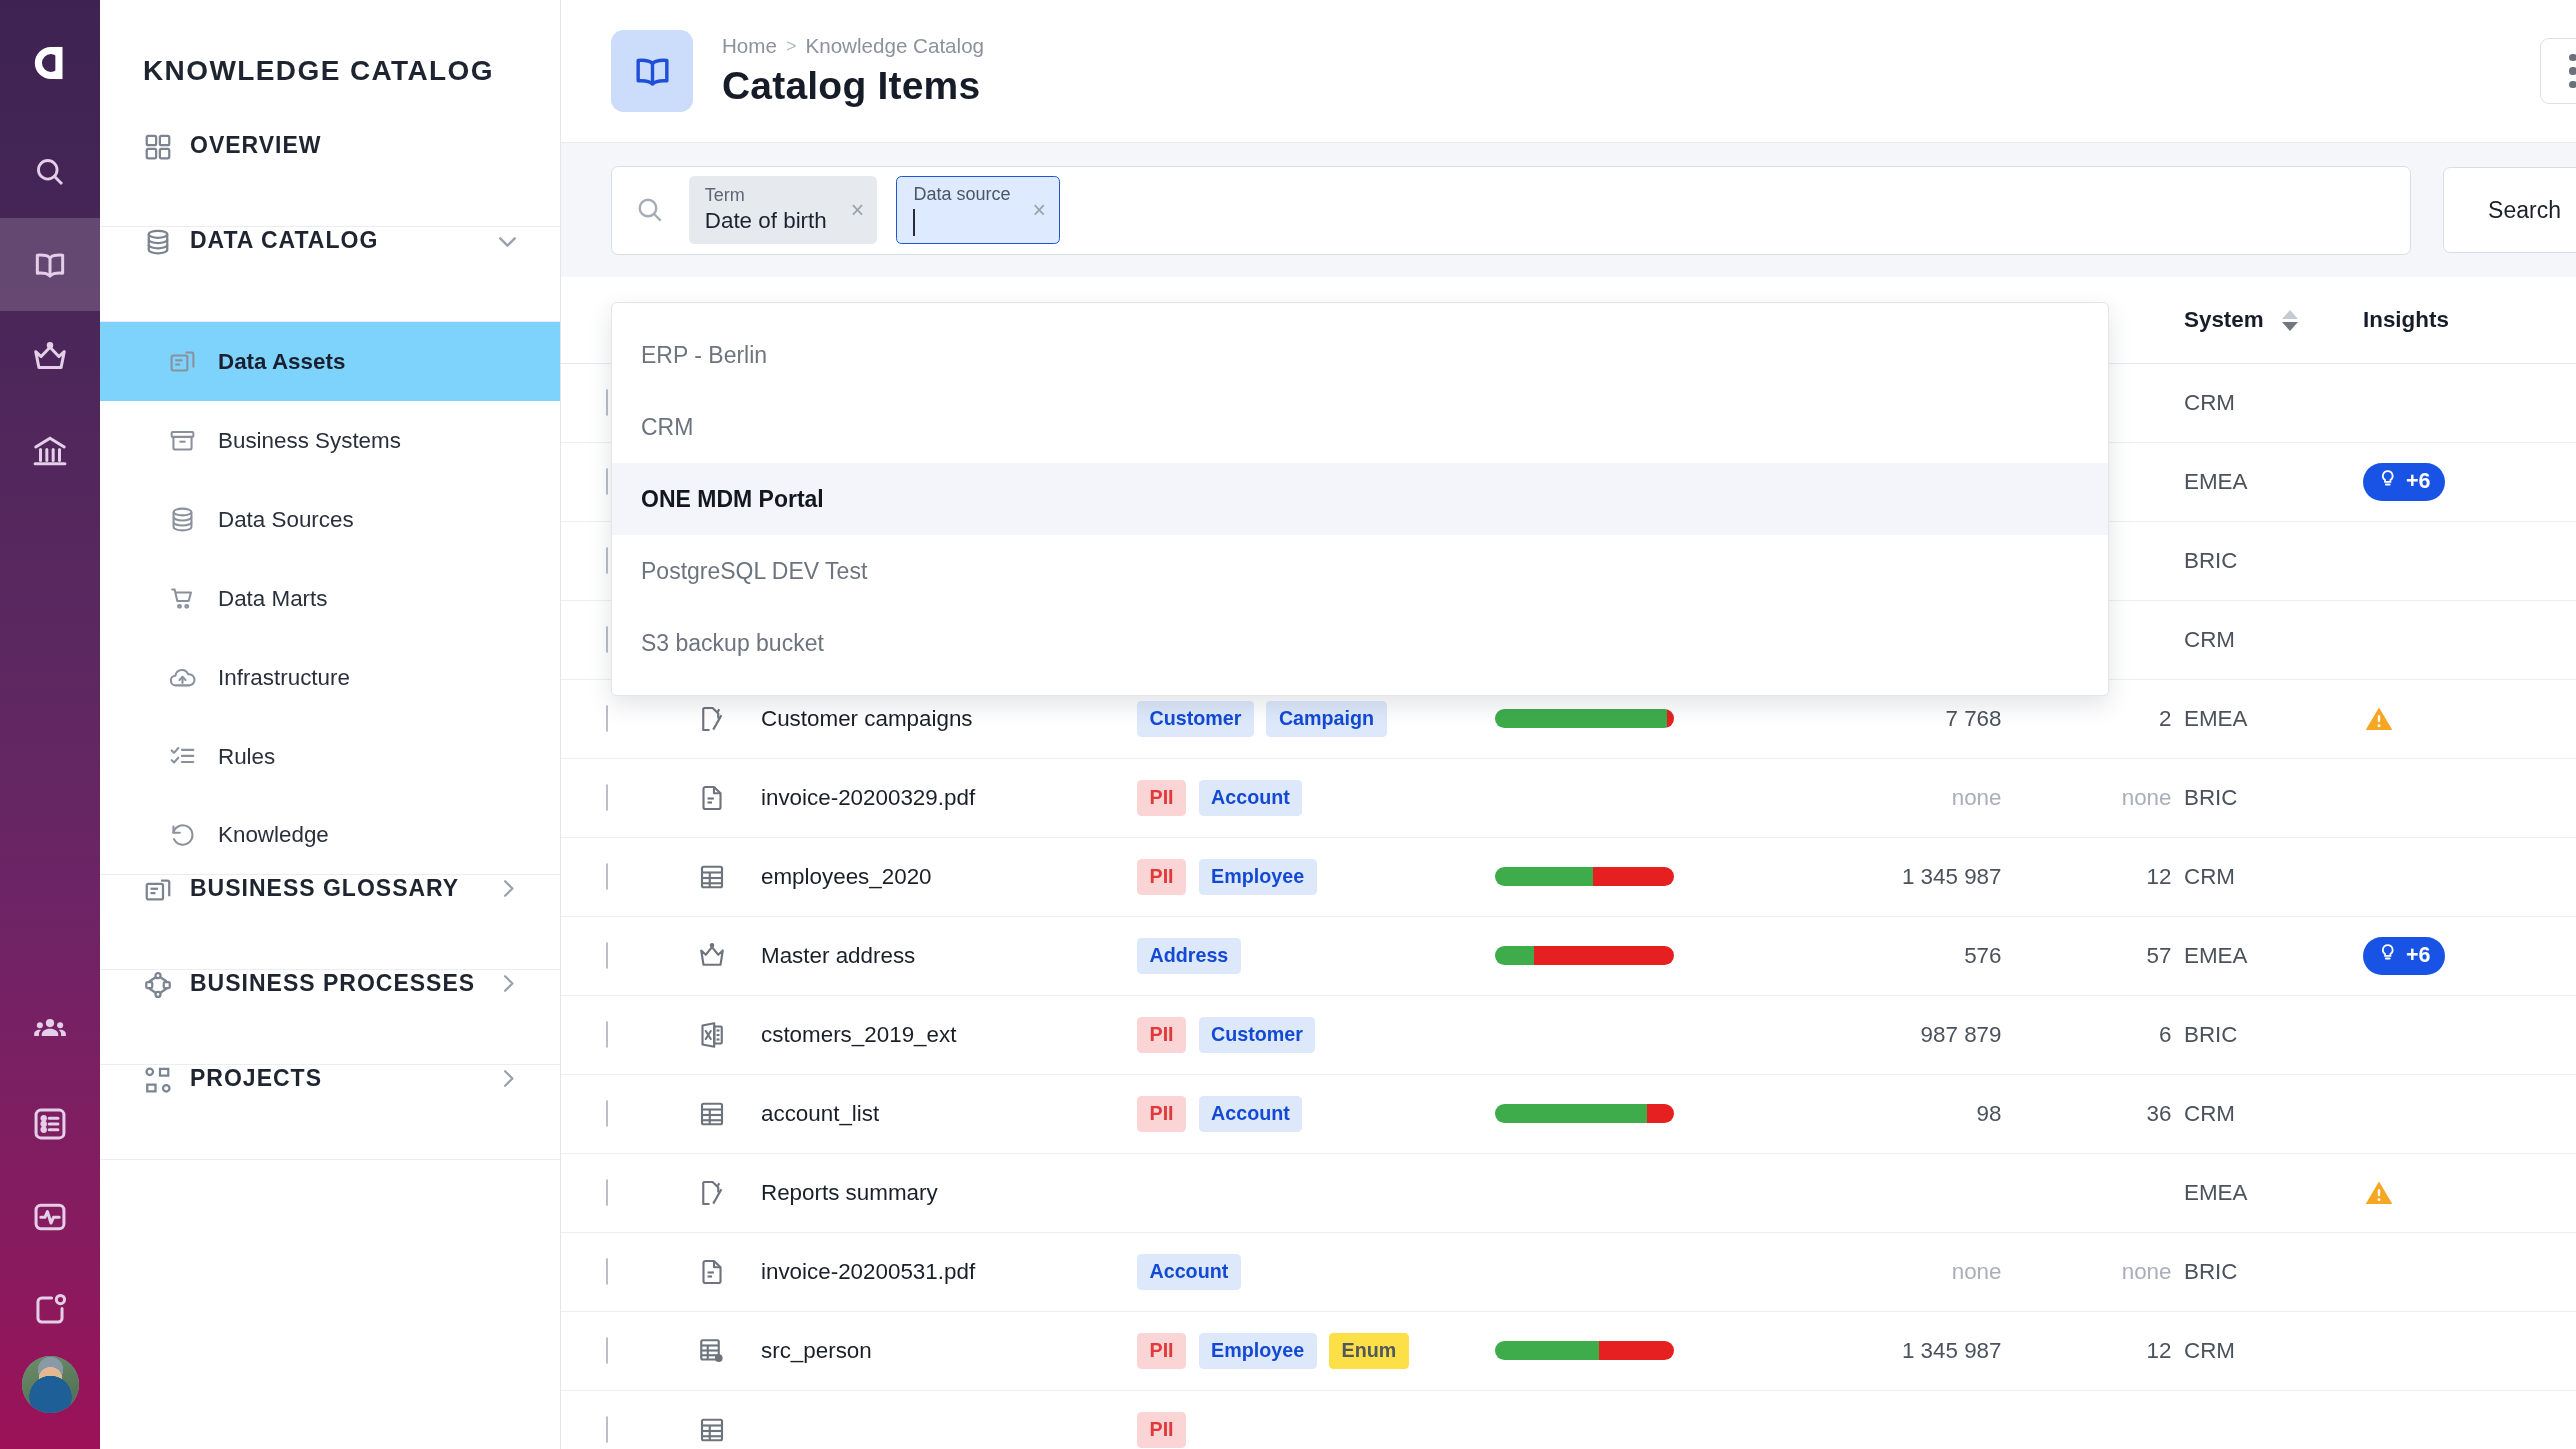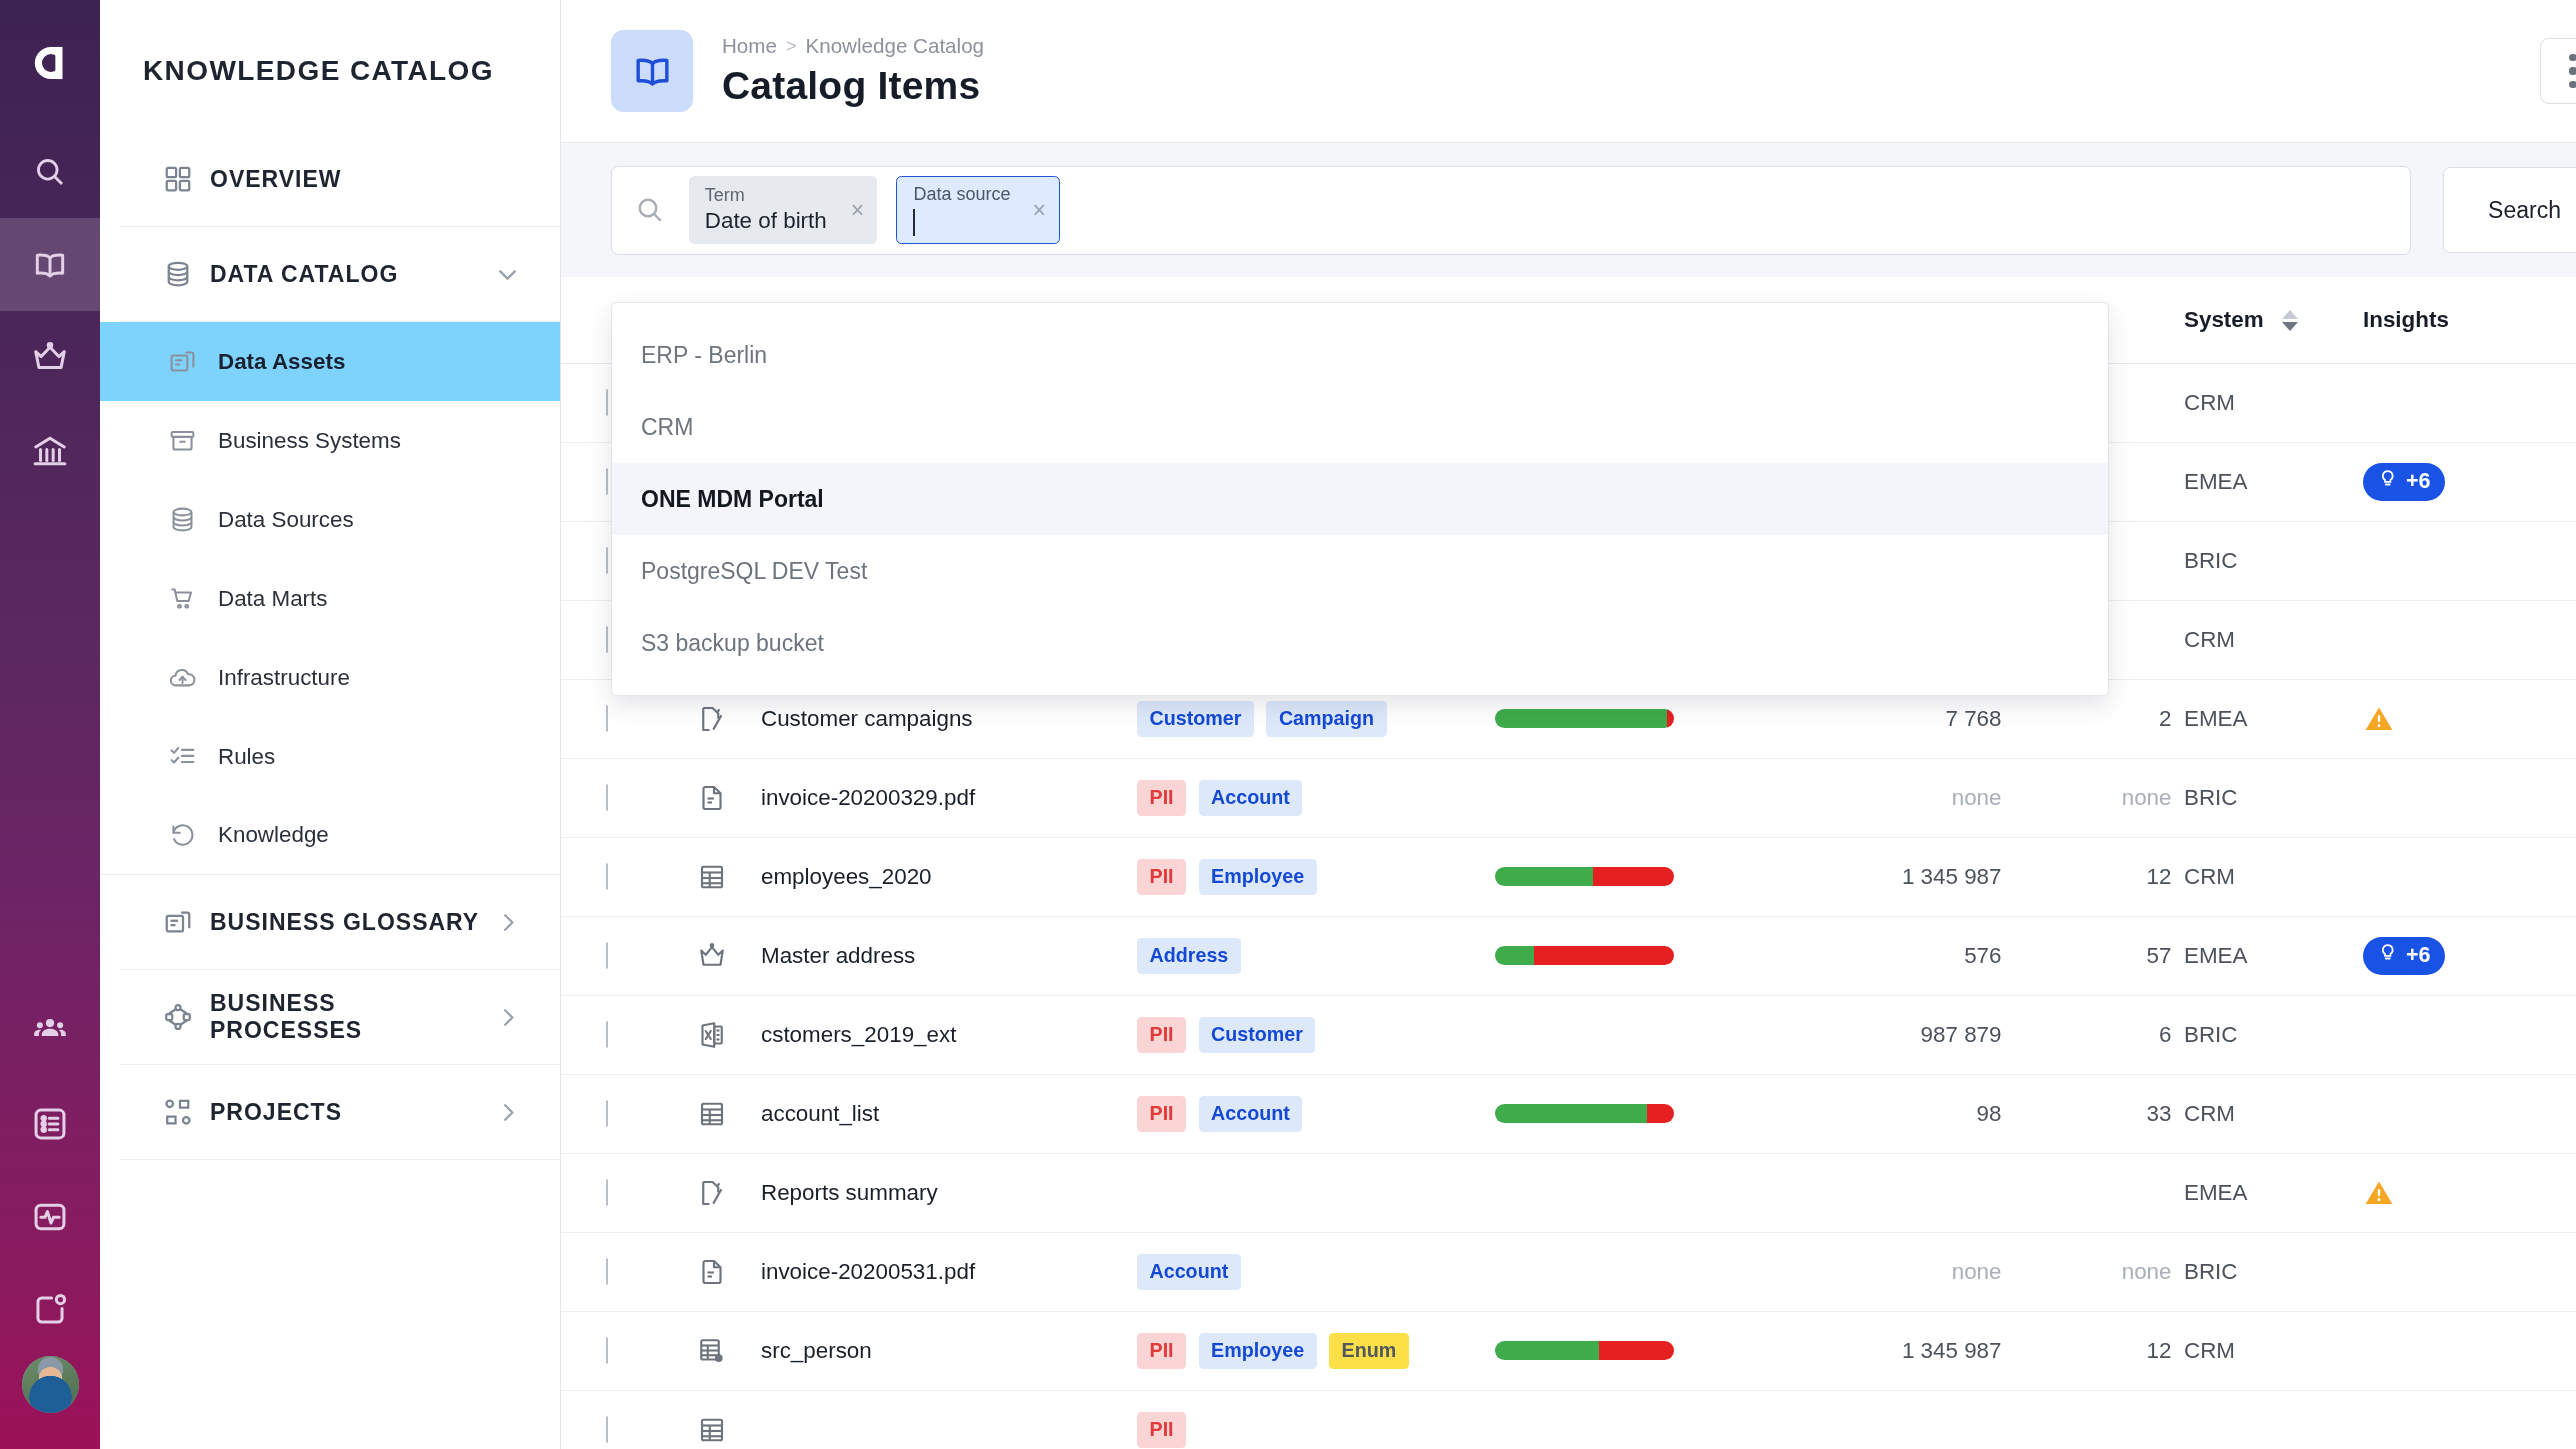--- a/index.html
+++ b/index.html
@@ -49,25 +49,24 @@
     background: #ffffff; border-right: 0.9px solid #e3e5ea;
     position: relative; z-index: 30;
     display: flex; flex-direction: column;
   }
   .sb-title {
     padding: 55px 0 0 43px; height: 132px;
     font-size: 28px; font-weight: 700; letter-spacing: 1.4px;
     color: #1e2430;
   }
   .sb-row {
-    display: flex; align-items: center;
+    display: flex; align-items: flex-start;
     height: 95px; padding: 0 38px 0 43px;
     border-bottom: 0.9px solid #ebedf1;
     cursor: pointer;
-    margin-left: 20px;
   }
   .sb-row .ic { width: 47px; flex:0 0 47px; display:flex; align-items:center; color:#7b8490; }
   .sb-row .lbl { flex:1 1 auto; font-size: 23px; letter-spacing: 1px; font-weight: 700; color:#1e2430; }
   .sb-row .chev { color: #9aa2ac; display:flex; align-items:center; }
   .sb-sub {
     display: flex; align-items: center;
     height: 79px; padding: 0 38px 0 68px;
     cursor: pointer;
   }
   .sb-sub .ic { width: 50px; flex:0 0 50px; display:flex; align-items:center; color:#8a919c; }
@@ -865,21 +864,21 @@
                   <span class="tag blue">Account</span>
                 </span>
               </td>
      <td>
                 <span class="pbar">
                   <span class="g" style="width:85%"></span>
                   <span class="r" style="width:15%"></span>
                 </span>
               </td>
      <td class="num">98</td>
-     <td class="num">33</td>
+     <td class="num">36</td>
      <td><span class="sys">CRM</span></td>
      <td>
                 <span class="center"></span>
               </td>
      <td>
                 <span class="kebab"></span>
               </td>
             </tr>
             <tr>
               <td class="c-check"><span class="cb"></span></td>

